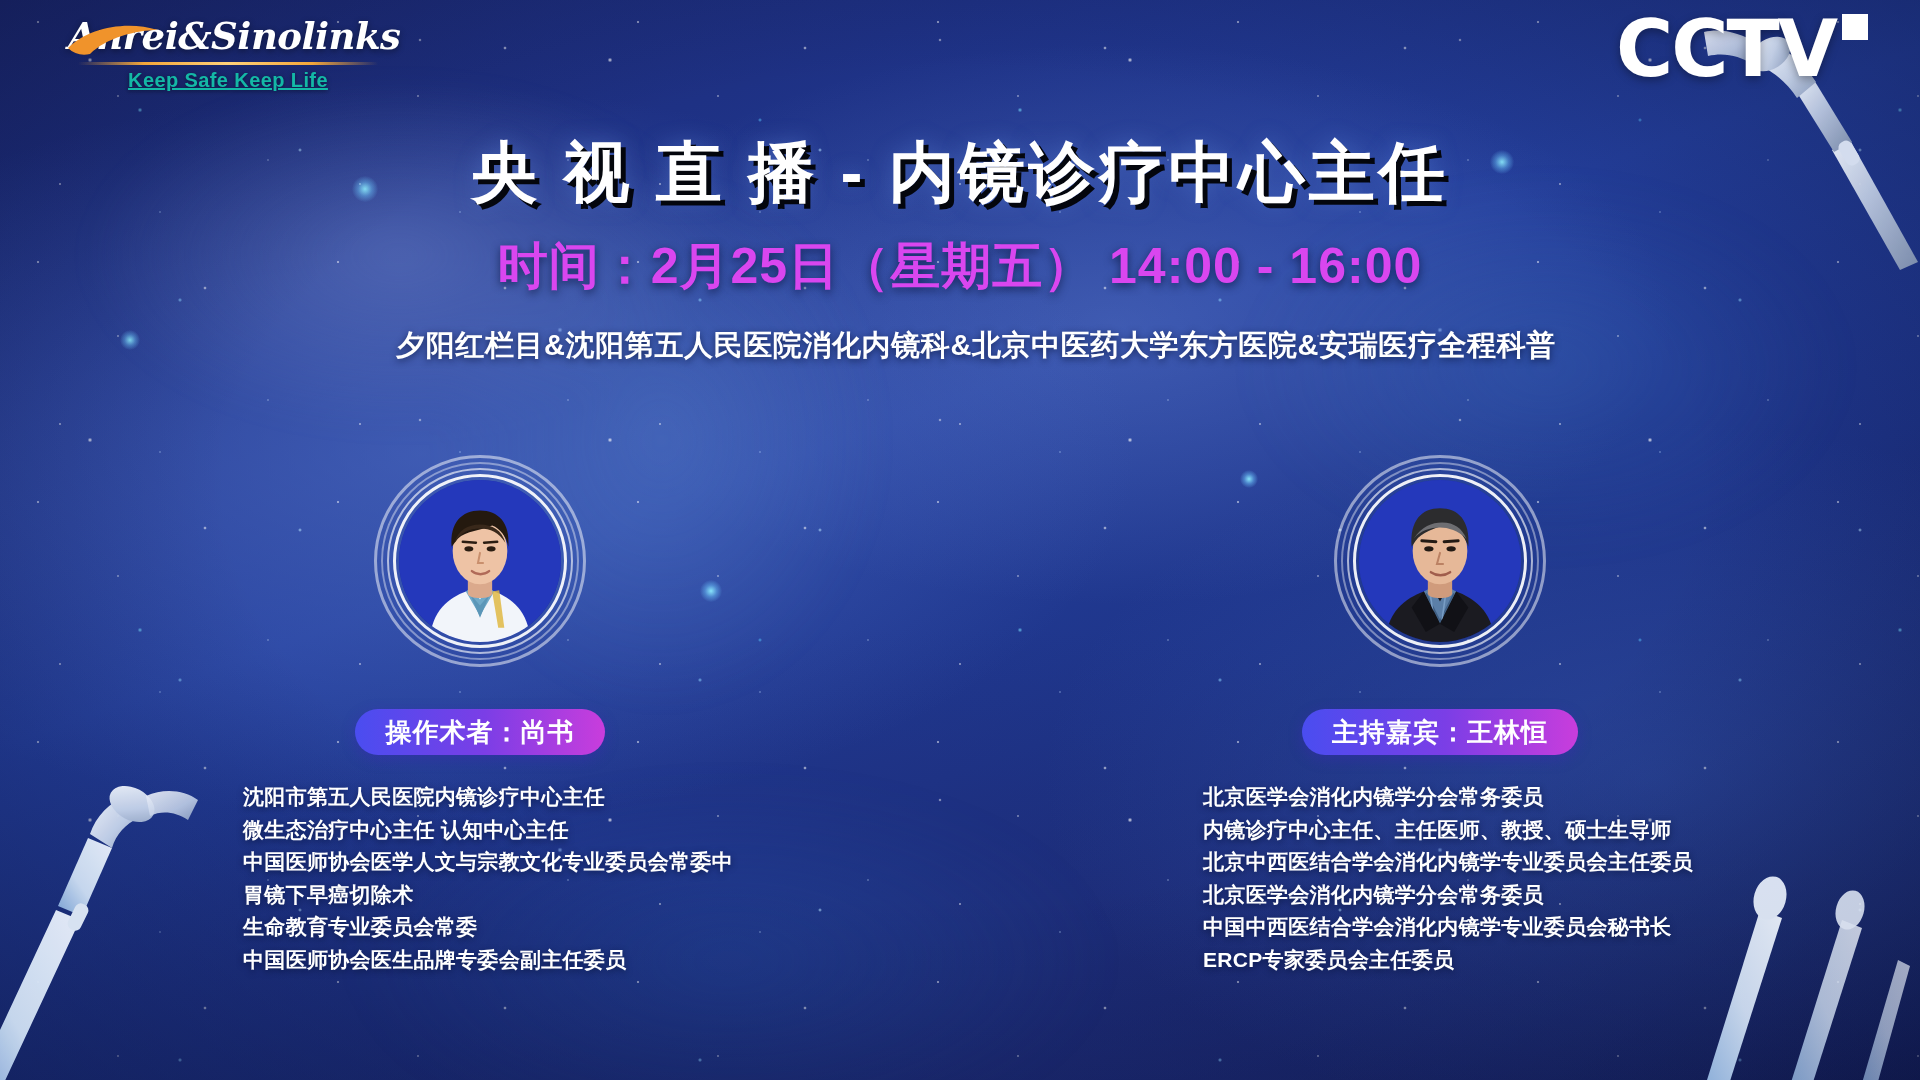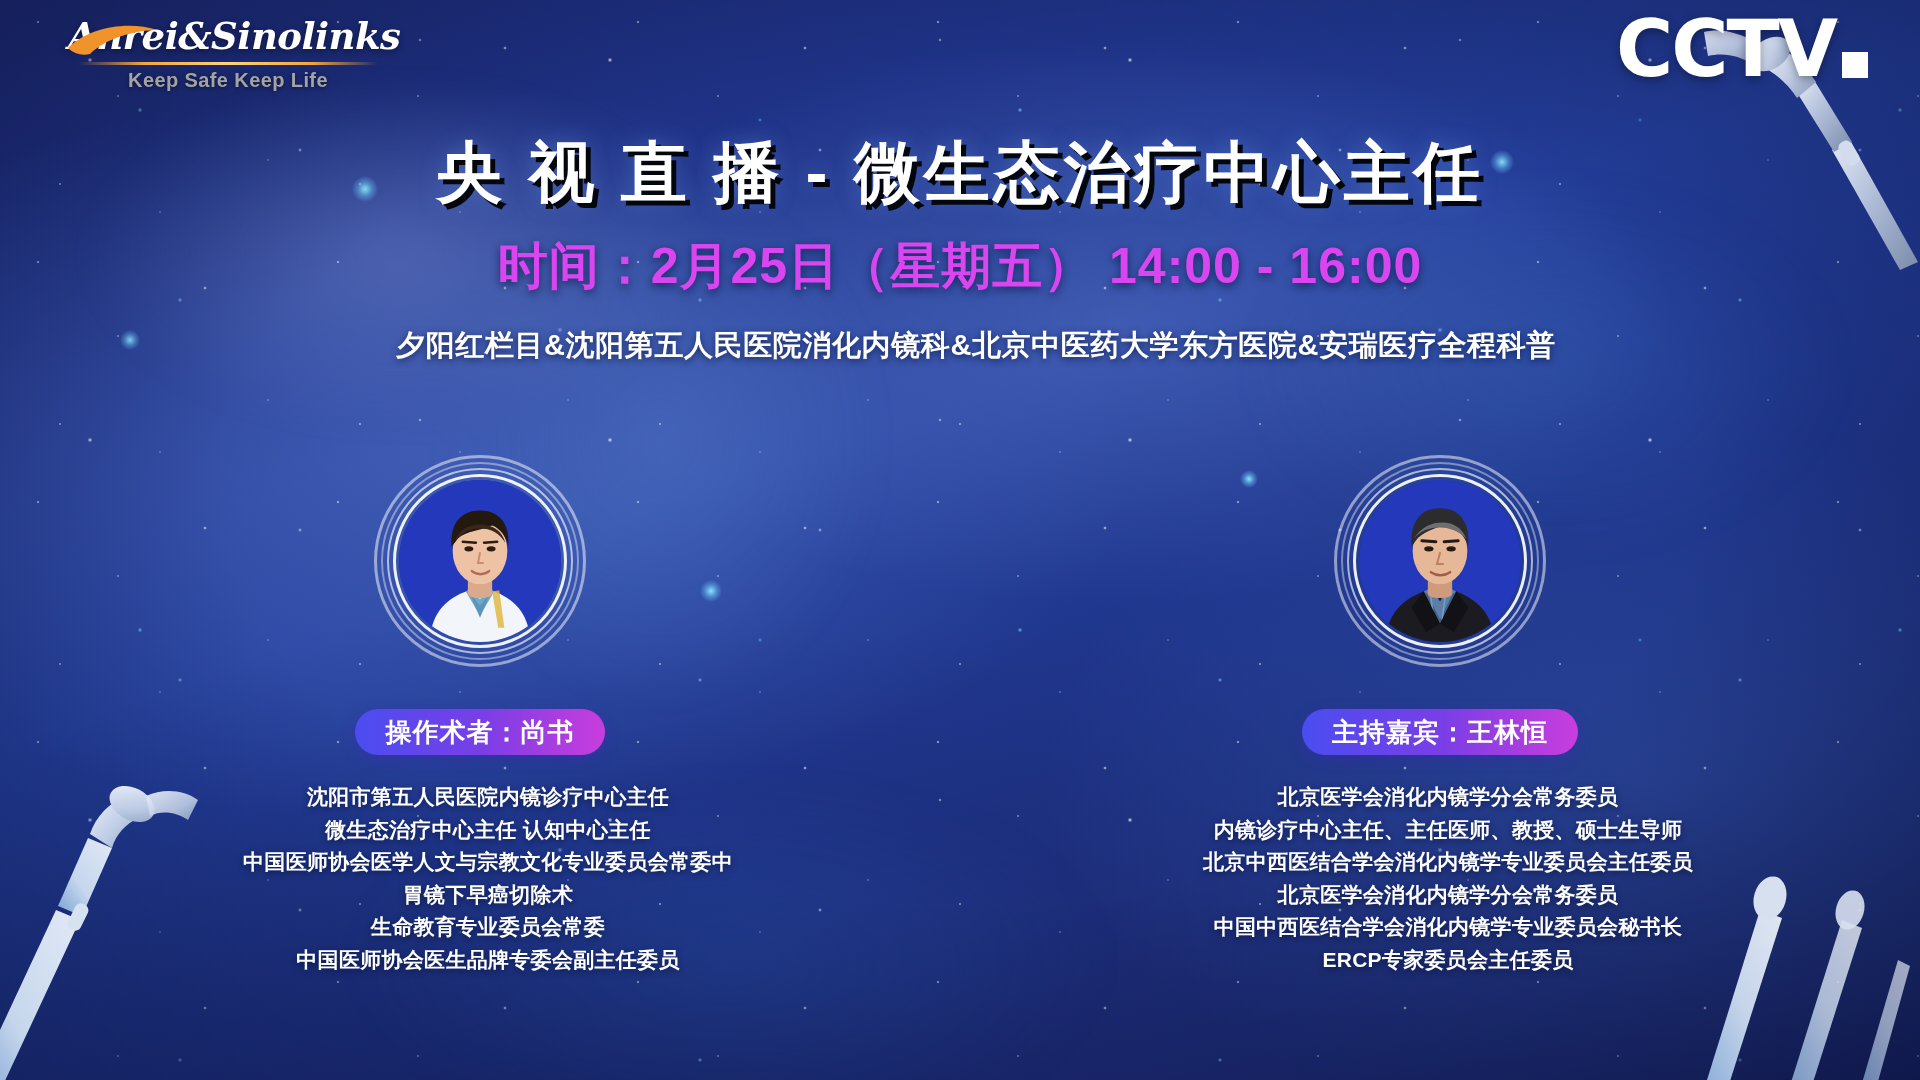--- a/index.html
+++ b/index.html
@@ -97,27 +97,28 @@
   }
   .brand-swoosh {
     position:absolute; left:-2px; top:6px; width:120px; height:34px; pointer-events:none;
   }
   .brand-rule {
     margin:7px auto 4px; width:300px; height:3px;
     background:linear-gradient(90deg, rgba(255,190,60,0) 0%, #f3a63a 22%, #ffd27a 50%, #f3a63a 78%, rgba(255,190,60,0) 100%);
     border-radius:2px;
   }
   .brand-tagline {
-    font-size:20px; font-weight:600; color:#a3a3a3; letter-spacing:.4px;
+    font-size:20px; font-weight:600; color:#14b8a6; letter-spacing:.4px;
     text-shadow:0 1px 4px rgba(0,0,0,.5);
+    text-decoration:underline;
   }
 
   .cctv-logo {
     position:absolute; right:52px; top:14px; z-index:8;
-    display:flex; align-items:flex-end; gap:6px;
+    display:flex; align-items:flex-start; gap:6px;
   }
   .cctv-text {
     font-family:"DejaVu Sans","Liberation Sans",sans-serif;
     font-weight:700; font-size:78px; line-height:.9; color:#fff;
     letter-spacing:-2px;
     text-shadow:0 3px 10px rgba(0,0,0,.35);
   }
   .cctv-dot { width:26px; height:26px; background:#fff; margin-bottom:6px; }
 
   
@@ -164,21 +165,21 @@
     margin-top:42px;
     min-width:250px; height:46px; padding:0 30px;
     display:flex; align-items:center; justify-content:center;
     border-radius:23px;
     background:linear-gradient(90deg,#4a4df0 0%,#7b3ee6 52%,#c93ddc 100%);
     color:#ffffff; font-size:26px; font-weight:700; letter-spacing:1px;
     box-shadow:0 4px 14px rgba(60,40,180,.45);
     white-space:nowrap;
   }
 
-  .credentials { margin-top:26px; text-align:center;margin-left:16px; }
+  .credentials { margin-top:26px; text-align:left;margin-left:16px; }
   .credentials li {
     list-style:none;
     font-size:21px; font-weight:700; color:#ffffff;
     line-height:1.55; letter-spacing:.3px;
     text-shadow:0 2px 6px rgba(10,20,60,.75);
     white-space:nowrap;
   }
 
   
   .device { position:absolute; z-index:4; pointer-events:none; }
@@ -276,21 +277,21 @@
     <div class="brand-rule"></div>
     <div class="brand-tagline">Keep Safe Keep Life</div>
   </div>
 
   <div class="cctv-logo">
     <span class="cctv-text">CCTV</span>
     <span class="cctv-dot"></span>
   </div>
 
   <div class="headline-wrap">
-    <h1 class="headline">央 视 直 播 - 微生态治疗中心主任</h1>
+    <h1 class="headline">央 视 直 播 - 内镜诊疗中心主任</h1>
     <div class="time-line">时间：2月25日（星期五） 14:00 - 16:00</div>
     <div class="org-line">夕阳红栏目&amp;沈阳第五人民医院消化内镜科&amp;北京中医药大学东方医院&amp;安瑞医疗全程科普</div>
   </div>
 
   <div class="people">
 
     <div class="person">
       <div class="portrait-frame">
         <span class="ring r1"></span>
         <span class="ring r2"></span>

